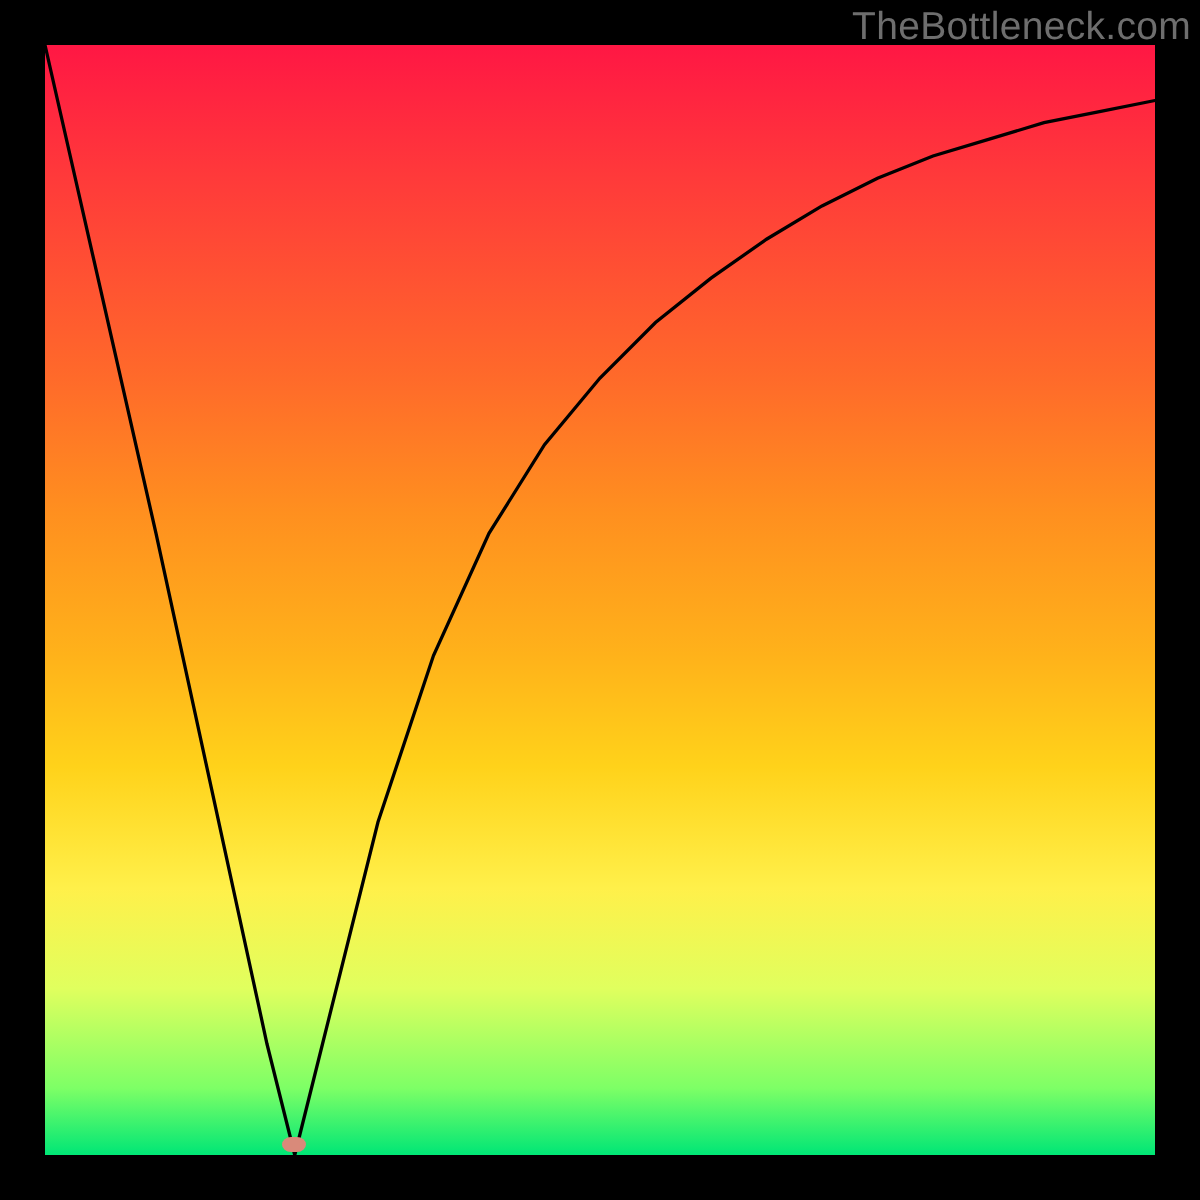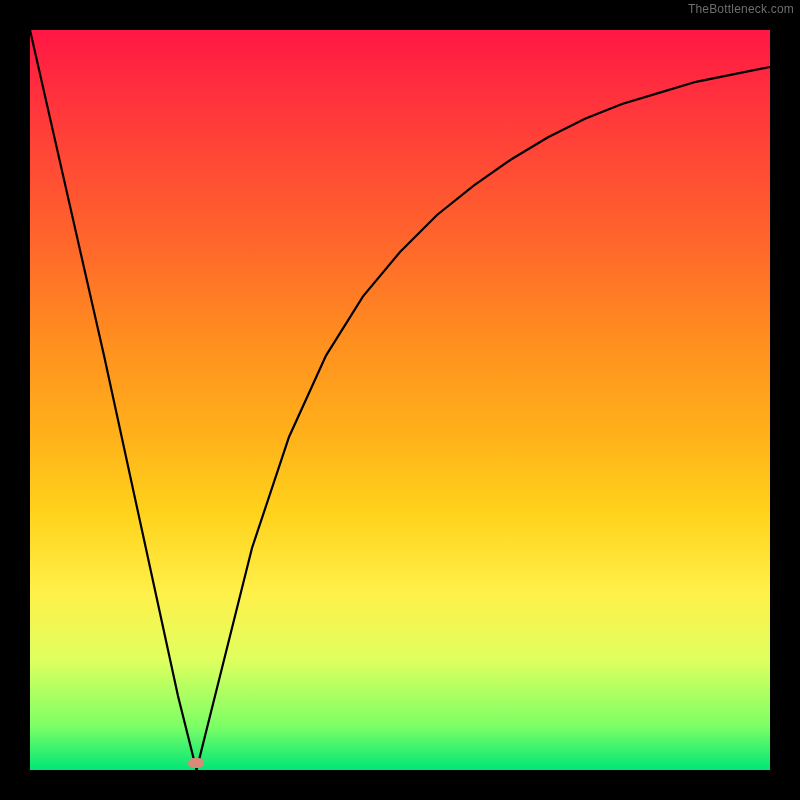--- a/index.html
+++ b/index.html
@@ -31,21 +31,21 @@
       #e0ff5e 85%,
       #7dff66 94%,
       #00e676 100%
     );
   }
   .watermark {
     position: absolute;
     top: 2px;
     right: 6px;
     color: #6e6e6e;
-    font-size: 12px;
+    font-size: 26px;
     font-weight: 500;
     letter-spacing: 0.2px;
     user-select: none;
   }
   svg.curve {
     position: absolute;
     left: 0;
     top: 0;
   }
   .marker {

